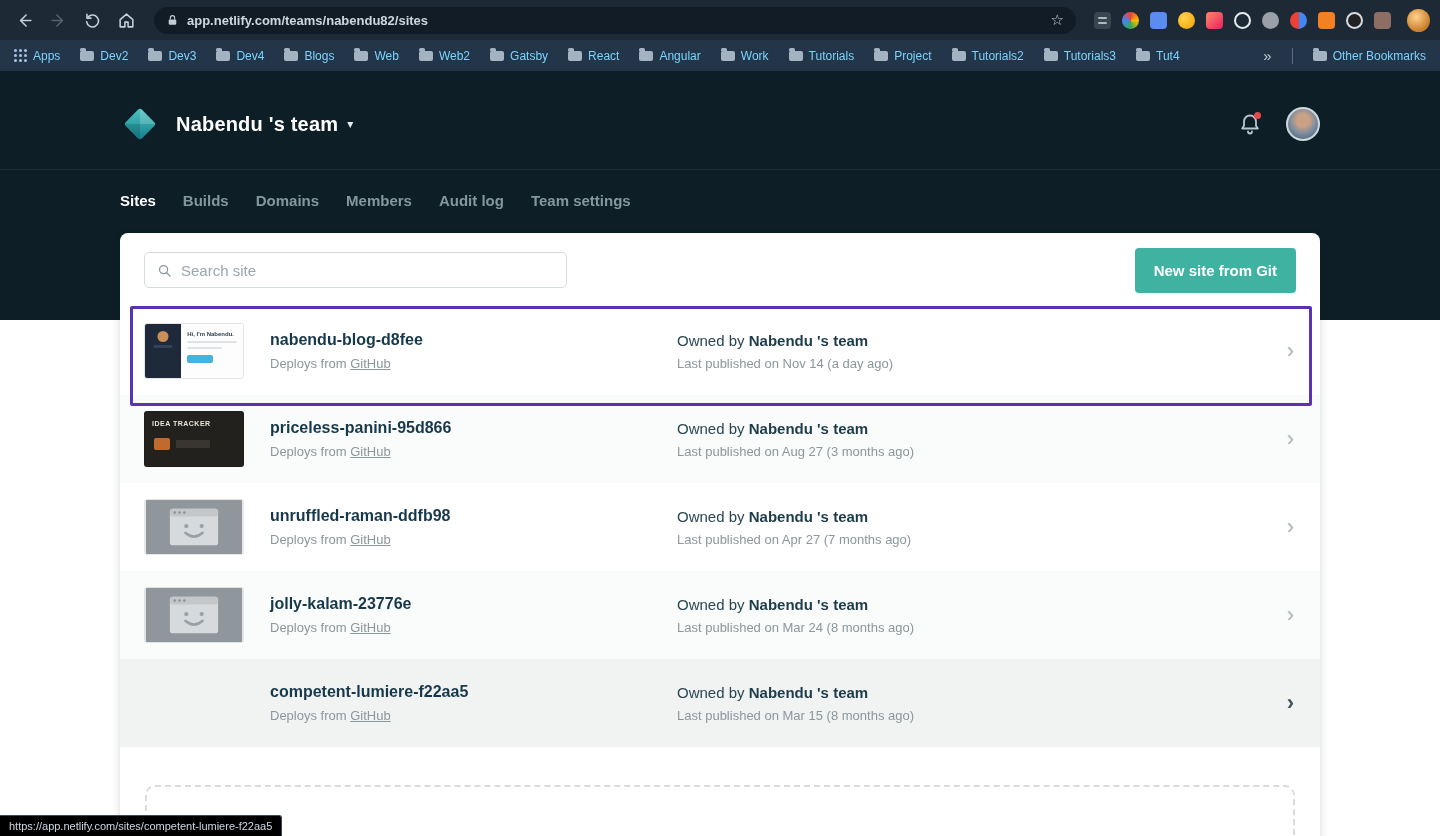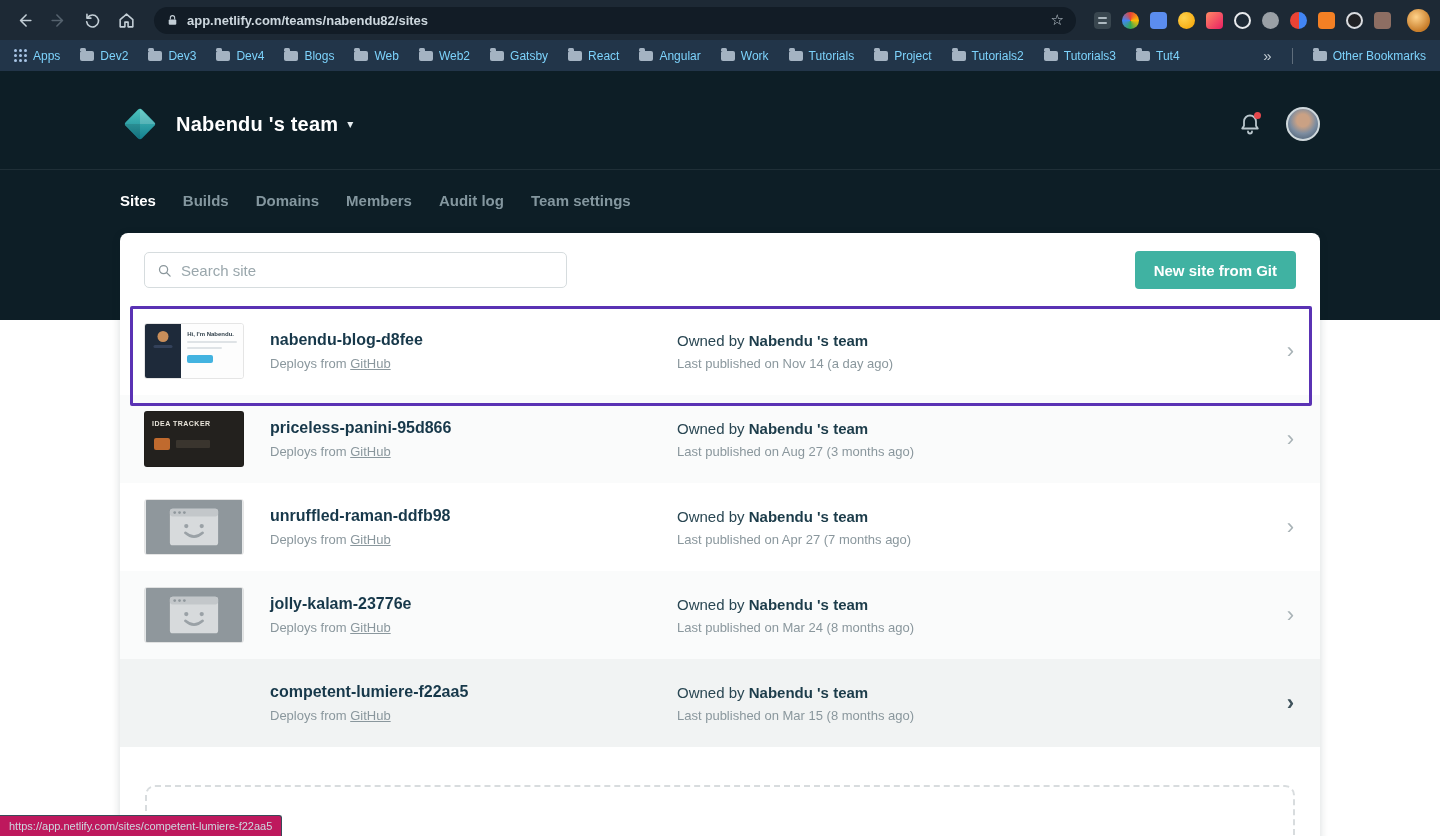--- a/index.html
+++ b/index.html
@@ -63,21 +63,21 @@
   .tab.active { color:#fff; font-weight:700; }
 
   
   .card { position:absolute; top:162px; left:120px; width:1200px; height:700px;
           background:#fff; border-radius:8px 8px 0 0; box-shadow:0 2px 8px rgba(14,30,37,.16); z-index:2; }
   .card-toolbar { display:flex; align-items:center; justify-content:space-between; padding:19px 24px; height:74px; }
   .search-box { width:423px; height:36px; border:1px solid #d6dcde; border-radius:5px; display:flex; align-items:center; padding:0 12px; }
   .search-box svg { width:15px; height:15px; stroke:#8a969b; stroke-width:2; fill:none; stroke-linecap:round; margin-right:9px; flex:none; }
   .search-input { flex:1; border:none; outline:none; font-size:15px; color:#2a3b42; font-family:inherit; }
   .search-input::placeholder { color:#9aa7ac; }
-  .new-site-btn { height:38px; background:#40b2a2; color:#fff; border:none; border-radius:4px;
+  .new-site-btn { height:45px; background:#40b2a2; color:#fff; border:none; border-radius:4px;
                   font-size:15px; font-weight:600; padding:0 19px; font-family:inherit; }
 
   .rows { position:relative; }
   .site-row { display:flex; align-items:center; height:88px; padding:0 24px; background:#fff; }
   .site-row:nth-child(even) { background:#fafbfb; }
   .site-row.hovered { background:#f1f3f3; }
   .thumb { width:100px; height:56px; border-radius:3px; overflow:hidden; flex:none;
            border:1px solid rgba(0,0,0,.1); display:flex; }
   .thumb-spacer { width:100px; flex:none; }
   .row-main { width:433px; padding-left:26px; flex:none; }
@@ -104,21 +104,21 @@
   .tb-line.short { width:70%; }
   .tb-btn { width:26px; height:8px; border-radius:2px; background:#43b3e0; margin-top:2px; }
   .thumb-panini { background:#23211e; position:relative; }
   .tp-text { position:absolute; left:7px; top:8px; font-size:7px; font-weight:700; color:#e8e4da; letter-spacing:.5px; }
   .tp-accent { position:absolute; left:9px; top:26px; width:16px; height:12px; background:#c06a2e; border-radius:2px; }
   .tp-accent::after { content:""; position:absolute; left:22px; top:2px; width:34px; height:8px; background:#3a352e; border-radius:1px; }
   .thumb-ph svg { width:100%; height:100%; display:block; }
 
   .dashed-box { margin:38px 25px 0 25px; height:140px; border:2px dashed #d8dcde; border-radius:10px; }
 
-  .status-tip { position:absolute; left:0; bottom:0; background:#be185d; border:1px solid #3a4a58; border-left:none; border-bottom:none;
+  .status-tip { position:absolute; left:0; bottom:0; background:#000000; border:1px solid #3a4a58; border-left:none; border-bottom:none;
                 border-radius:0 3px 0 0; color:#cdd8e0; font-size:11px; padding:4px 9px; z-index:5; }
 </style>
 </head>
 <body>
 
 <div class="chrome-top">
   <span class="nav-btn">
     <svg viewBox="0 0 24 24">
         <path d="M14 5 L7 12 L14 19 M7 12 H20"></path>
       </svg>

